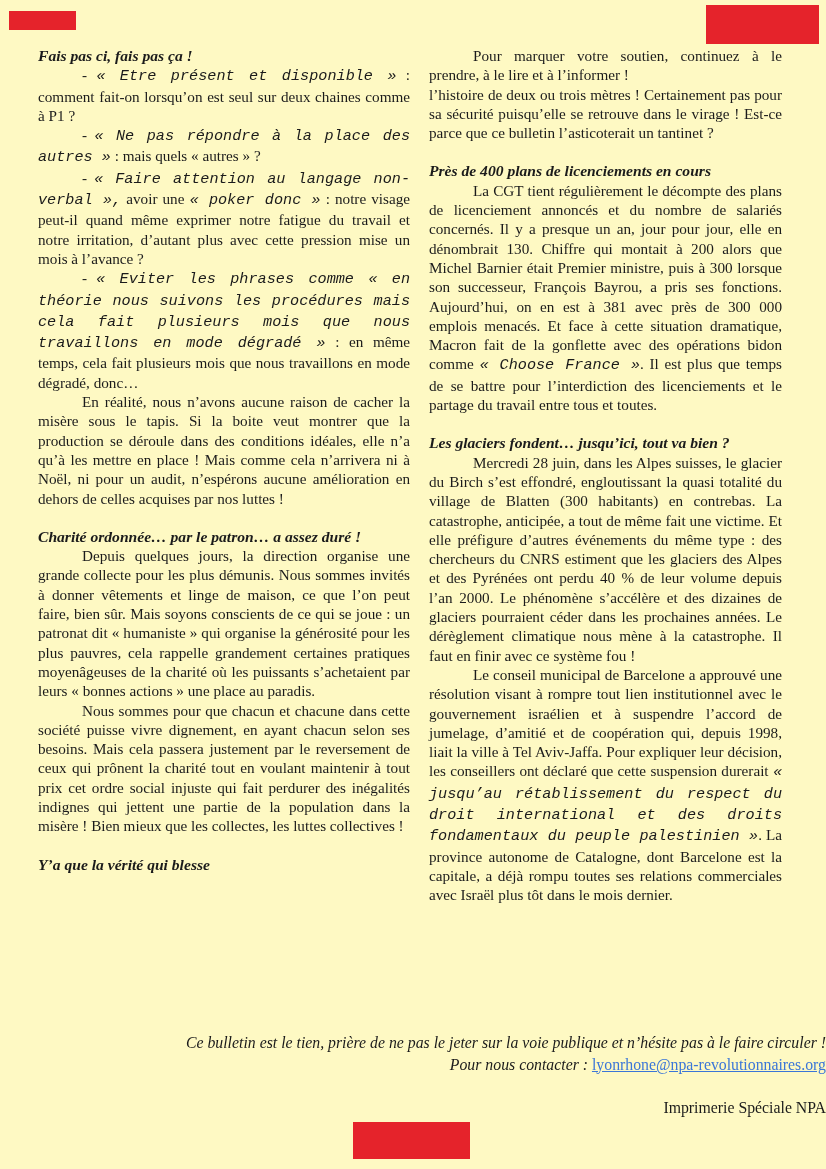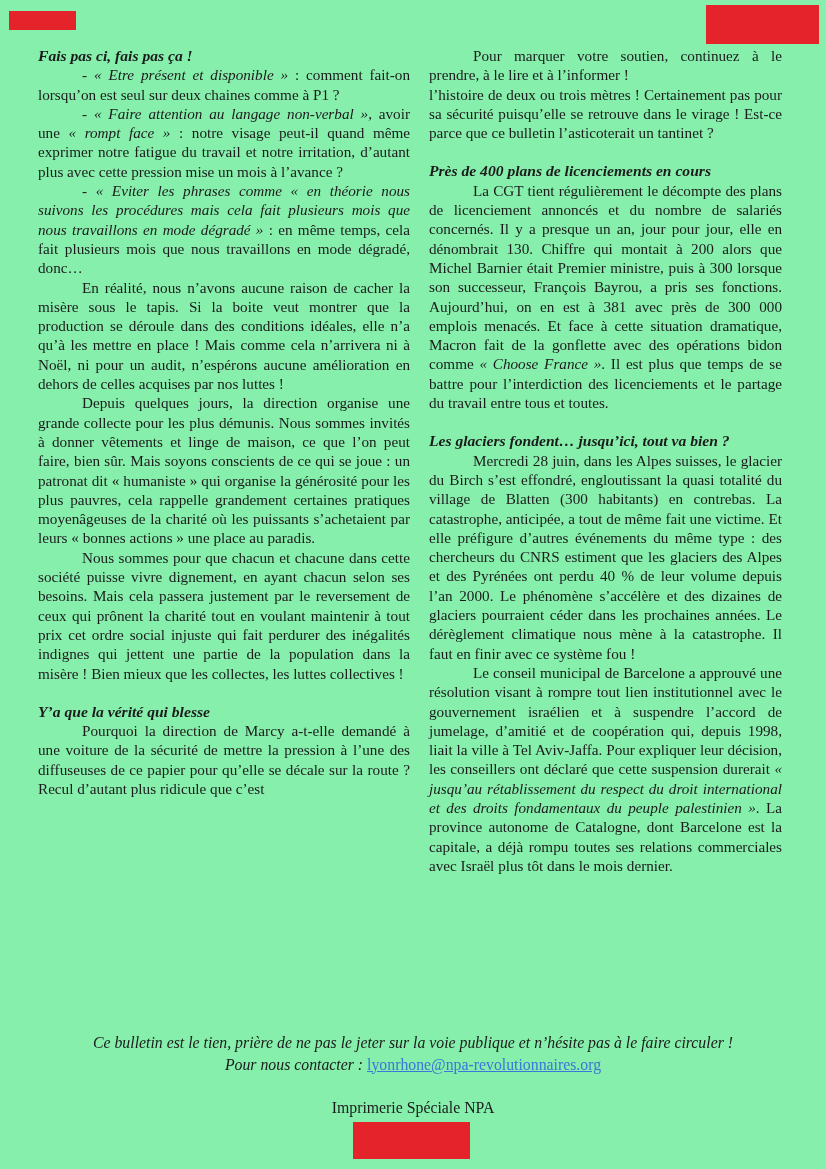--- a/index.html
+++ b/index.html
@@ -31,55 +31,56 @@
     margin: 19px 0 0 0;
     line-height: 19.3px;
     text-align: justify;
   }
   .col > .heading:first-child { margin-top: 0; }
   .para {
     margin: 0;
     text-indent: 44px;
   }
   .para.no-indent { text-indent: 0; }
-  em { font-style: italic; }
+  em { font-style: italic; font-family: Liberation Mono, monospace; }
   .footer {
     position: absolute;
     top: 1032px;
     left: 0;
     right: 0;
-    text-align: center;
+    text-align: right;
     font-size: 15.8px;
     line-height: 21.5px;
   }
   .footer .notice  { font-style: italic; }
   .footer .contact { font-style: italic; }
   .footer .contact a { font-style: normal; text-decoration: underline; cursor: pointer; }
   .footer .imprint { font-style: normal; margin-top: 22px; }
   .redaction { position: absolute; }
   .redaction.top-left     { left: 9px;   top: 11px;   width: 67px;  height: 19px; }
   .redaction.top-right    { left: 706px; top: 5px;    width: 113px; height: 39px; }
   .redaction.bottom-center{ left: 353px; top: 1122px; width: 117px; height: 37px; }
 </style>
 </head>
 <body>
 
-<div class="page" style="color: rgb(27, 27, 27); background: #86efac;">
+<div class="page" style="color: rgb(27, 27, 27); background: #fef9c3;">
 
   <div class="content">
     <div class="col col-left">
         <h2 class="heading">Fais pas ci, fais pas ça !</h2>
         <p class="para"><span>- </span><em>« Etre présent et disponible »</em><span> : comment fait-on lorsqu’on est seul sur deux chaines comme à P1 ?</span></p>
-        <p class="para"><span>- </span><em>« Faire attention au langage non-verbal »,</em><span> avoir une </span><em>« rompt face »</em><span> : notre visage peut-il quand même exprimer notre fatigue du travail et notre irritation, d’autant plus avec cette pression mise un mois à l’avance ?</span></p>
+        <p class="para"><span>- </span><em>« Ne pas répondre à la place des autres »</em><span> : mais quels « autres » ?</span></p>
+        <p class="para"><span>- </span><em>« Faire attention au langage non-verbal »,</em><span> avoir une </span><em>« poker donc »</em><span> : notre visage peut-il quand même exprimer notre fatigue du travail et notre irritation, d’autant plus avec cette pression mise un mois à l’avance ?</span></p>
         <p class="para"><span>- </span><em>« Eviter les phrases comme « en théorie nous suivons les procédures mais cela fait plusieurs mois que nous travaillons en mode dégradé »</em><span> : en même temps, cela fait plusieurs mois que nous travaillons en mode dégradé, donc…</span></p>
         <p class="para"><span>En réalité, nous n’avons aucune raison de cacher la misère sous le tapis. Si la boite veut montrer que la production se déroule dans des conditions idéales, elle n’a qu’à les mettre en place ! Mais comme cela n’arrivera ni à Noël, ni pour un audit, n’espérons aucune amélioration en dehors de celles acquises par nos luttes !</span></p>
+        <h2 class="heading">Charité ordonnée… par le patron… a assez duré !</h2>
         <p class="para"><span>Depuis quelques jours, la direction organise une grande collecte pour les plus démunis. Nous sommes invités à donner vêtements et linge de maison, ce que l’on peut faire, bien sûr. Mais soyons conscients de ce qui se joue : un patronat dit « humaniste » qui organise la générosité pour les plus pauvres, cela rappelle grandement certaines pratiques moyenâgeuses de la charité où les puissants s’achetaient par leurs « bonnes actions » une place au paradis.</span></p>
         <p class="para"><span>Nous sommes pour que chacun et chacune dans cette société puisse vivre dignement, en ayant chacun selon ses besoins. Mais cela passera justement par le reversement de ceux qui prônent la charité tout en voulant maintenir à tout prix cet ordre social injuste qui fait perdurer des inégalités indignes qui jettent une partie de la population dans la misère ! Bien mieux que les collectes, les luttes collectives !</span></p>
         <h2 class="heading">Y’a que la vérité qui blesse</h2>
-        <p class="para"><span>Pourquoi la direction de Marcy a-t-elle demandé à une voiture de la sécurité de mettre la pression à l’une des diffuseuses de ce papier pour qu’elle se décale sur la route ? Recul d’autant plus ridicule que c’est</span></p>
       </div>
     <div class="col col-right">
         <p class="para"><span>Pour marquer votre soutien, continuez à le prendre, à le lire et à l’informer !</span></p>
         <p class="para no-indent"><span>l’histoire de deux ou trois mètres ! Certainement pas pour sa sécurité puisqu’elle se retrouve dans le virage ! Est-ce parce que ce bulletin l’asticoterait un tantinet ?</span></p>
         <h2 class="heading">Près de 400 plans de licenciements en cours</h2>
         <p class="para"><span>La CGT tient régulièrement le décompte des plans de licenciement annoncés et du nombre de salariés concernés. Il y a presque un an, jour pour jour, elle en dénombrait 130. Chiffre qui montait à 200 alors que Michel Barnier était Premier ministre, puis à 300 lorsque son successeur, François Bayrou, a pris ses fonctions. Aujourd’hui, on en est à 381 avec près de 300 000 emplois menacés. Et face à cette situation dramatique, Macron fait de la gonflette avec des opérations bidon comme </span><em>« Choose France »</em><span>. Il est plus que temps de se battre pour l’interdiction des licenciements et le partage du travail entre tous et toutes.</span></p>
         <h2 class="heading">Les glaciers fondent… jusqu’ici, tout va bien ?</h2>
         <p class="para"><span>Mercredi 28 juin, dans les Alpes suisses, le glacier du Birch s’est effondré, engloutissant la quasi totalité du village de Blatten (300 habitants) en contrebas. La catastrophe, anticipée, a tout de même fait une victime. Et elle préfigure d’autres événements du même type : des chercheurs du CNRS estiment que les glaciers des Alpes et des Pyrénées ont perdu 40 % de leur volume depuis l’an 2000. Le phénomène s’accélère et des dizaines de glaciers pourraient céder dans les prochaines années. Le dérèglement climatique nous mène à la catastrophe. Il faut en finir avec ce système fou !</span></p>
         <p class="para"><span>Le conseil municipal de Barcelone a approuvé une résolution visant à rompre tout lien institutionnel avec le gouvernement israélien et à suspendre l’accord de jumelage, d’amitié et de coopération qui, depuis 1998, liait la ville à Tel Aviv-Jaffa. Pour expliquer leur décision, les conseillers ont déclaré que cette suspension durerait </span><em>« jusqu’au rétablissement du respect du droit international et des droits fondamentaux du peuple palestinien »</em><span>. La province autonome de Catalogne, dont Barcelone est la capitale, a déjà rompu toutes ses relations commerciales avec Israël plus tôt dans le mois dernier.</span></p>
       </div>

